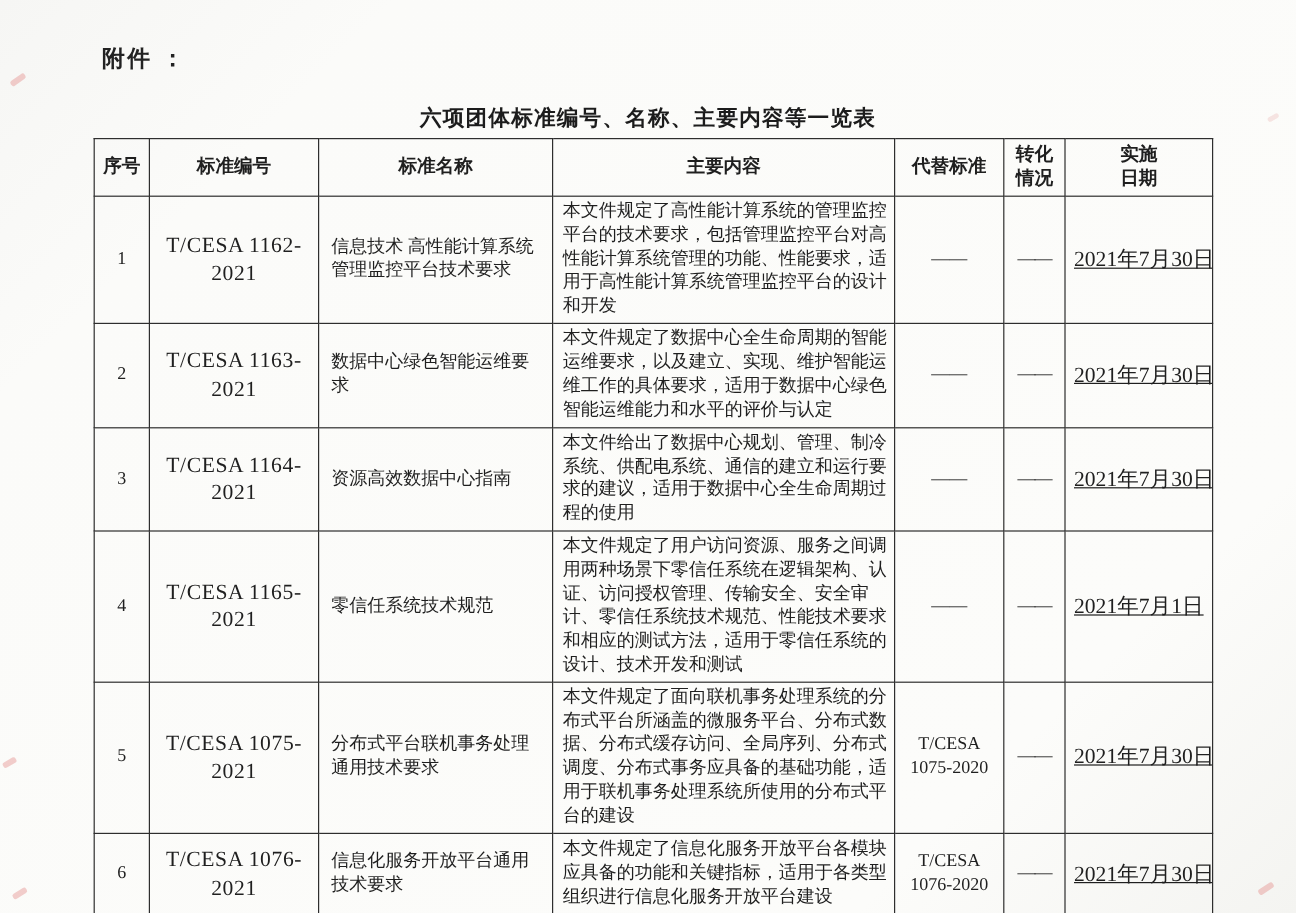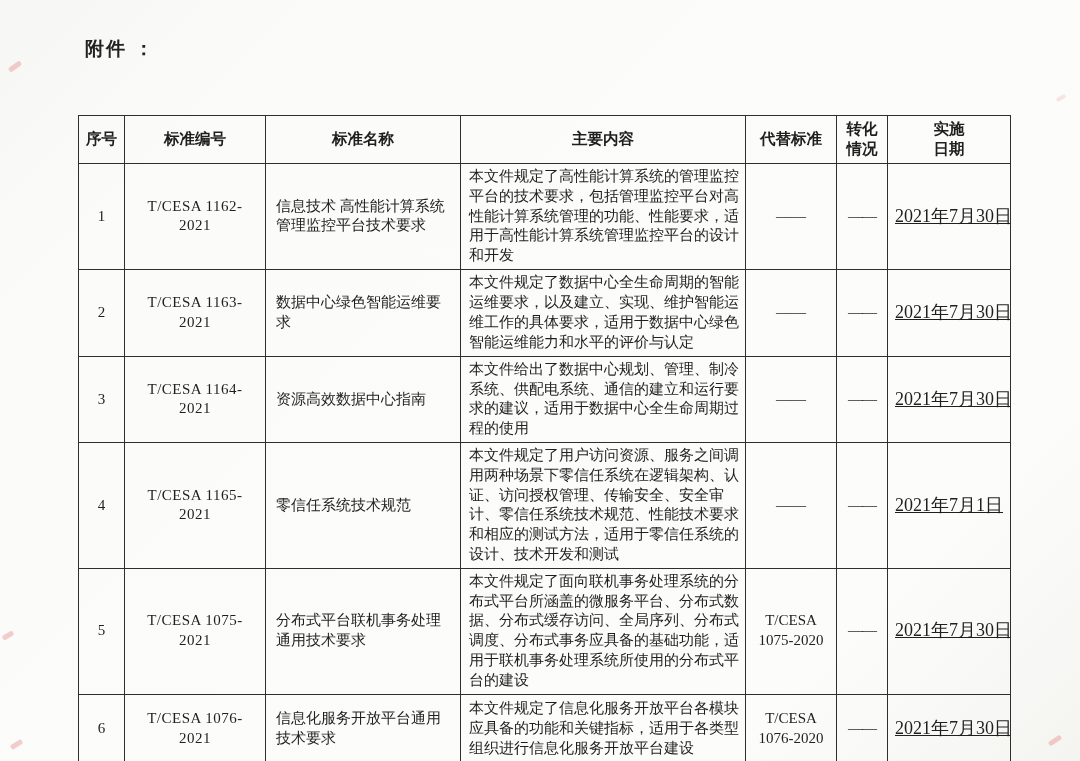--- a/index.html
+++ b/index.html
@@ -37,21 +37,21 @@
     line-height:1.32;
     color:#1f1f1f;
     overflow:hidden;
   }
   .std-table th{
     font-family:"Liberation Sans","DejaVu Sans",sans-serif;
     font-weight:bold;text-align:center;font-size:15.5px;
     white-space:pre-line;
   }
   td.c-no,td.c-code,td.c-replaced,td.c-conv,td.c-date{text-align:center;}
-  td.c-code{font-size:15px;letter-spacing:0.5px;}
+  td.c-code{font-size:18px;letter-spacing:0.5px;}
   td.c-name{text-align:left;padding-left:10px;padding-right:10px;margin-top:48px;}
   td.c-content{text-align:left;padding-left:8px;padding-right:6px;}
   td.c-replaced{white-space:pre-line;}
   td.c-conv{white-space:nowrap;letter-spacing:-1px;}
   td.c-date{white-space:nowrap;font-size:18px;text-decoration:underline;}
   
   .artifact{position:absolute;background:rgba(225,130,125,0.38);border-radius:2px;}
   .a1{left:8px;top:64px;width:14px;height:5px;transform:rotate(-35deg);}
   .a2{left:2px;top:633px;width:12px;height:5px;transform:rotate(-30deg);}
   .a3{left:10px;top:742px;width:13px;height:5px;transform:rotate(-32deg);}
@@ -62,20 +62,21 @@
 <body>
 
 <div class="page">
   <span class="artifact a1"></span>
   <span class="artifact a2"></span>
   <span class="artifact a3"></span>
   <span class="artifact a4"></span>
   <span class="artifact a5"></span>
 
   <div class="attachment">附件 ：</div>
+  <div class="doc-title">六项团体标准编号、名称、主要内容等一览表</div>
 
   <table class="std-table">
     <colgroup>
       <col style="width:46px">
         <col style="width:141px">
         <col style="width:195px">
       <col style="width:285px">
         <col style="width:91px">
         <col style="width:51px">
         <col style="width:123px">

